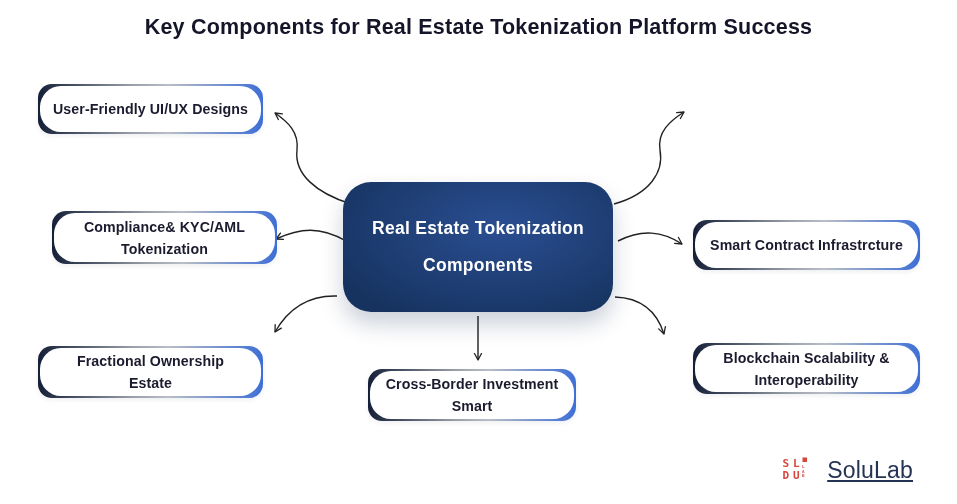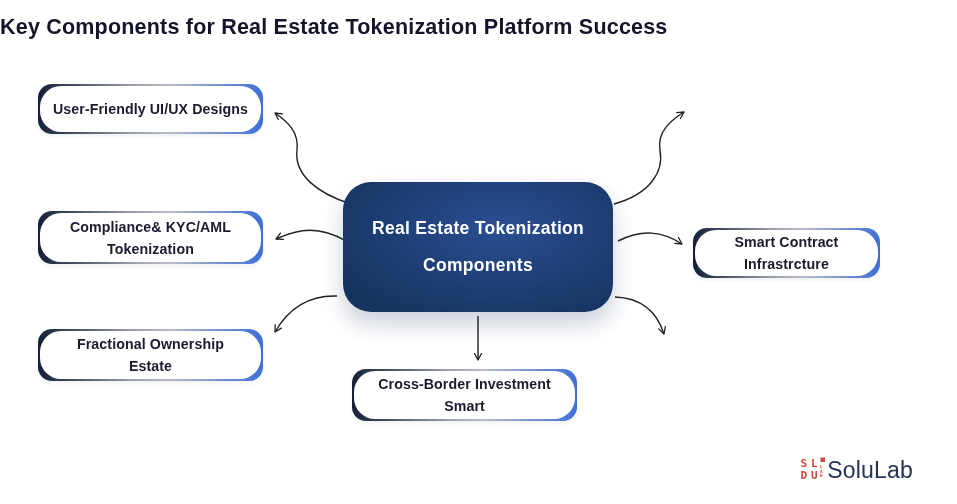--- a/index.html
+++ b/index.html
@@ -18,20 +18,21 @@
   body{background:#ffffff;}
   #canvas{
     position:relative;
     width:957px;height:504px;
     background:#ffffff;
     font-family:"Liberation Sans",sans-serif;
     overflow:hidden;
   }
   .title{
     position:absolute;top:15px;left:0;width:100%;
+    text-align:center;
     font-size:21.5px;font-weight:700;
     color:var(--title-text);
     letter-spacing:0.2px;
   }
   
   .node{
     position:absolute;
     padding:1.6px;
     border-radius:14px;
     background:linear-gradient(90deg,var(--border-dark) 0%,var(--border-gray) 42%,#b9bec6 58%,var(--border-blue) 100%);
@@ -66,27 +67,28 @@
   .center-node .line{display:block;line-height:37px;}
   
   .connectors{
     position:absolute;left:0;top:0;width:957px;height:504px;
     pointer-events:none;
   }
   
   .logo{
     position:absolute;
     right:44px;top:456px;
-    display:flex;align-items:center;gap:0;
+    display:flex;align-items:center;gap:18px;
   }
   .logo-text{
     font-size:23px;
     font-weight:500;
     color:var(--logo-text);
     letter-spacing:0.2px;
+    text-decoration:underline;
   }
 </style>
 </head>
 <body>
 
 <div id="canvas">
 
   <div class="title">Key Components for Real Estate Tokenization Platform Success</div>
 
   <svg class="connectors" viewBox="0 0 957 504">
@@ -115,41 +117,47 @@
     <span class="line">Real Estate Tokenization</span>
     <span class="line">Components</span>
   </div>
 
   <div class="node" style="left:38px;top:84px;width:225px;height:50px">
     <div class="inner">
       <span class="line">User-Friendly UI/UX Designs</span>
       <span class="line"></span>
     </div>
   </div>
-  <div class="node" style="left:38px;top:211px;width:225px;height:53px">
+  <div class="node" style="left:52px;top:211px;width:225px;height:53px">
     <div class="inner">
       <span class="line">Compliance&amp; KYC/AML</span>
       <span class="line">Tokenization</span>
     </div>
   </div>
-  <div class="node" style="left:38px;top:329px;width:225px;height:52px">
+  <div class="node" style="left:38px;top:346px;width:225px;height:52px">
     <div class="inner">
       <span class="line">Fractional Ownership</span>
       <span class="line">Estate</span>
     </div>
   </div>
 
-  <div class="node" style="left:693px;top:228px;width:187px;height:50px">
+  <div class="node" style="left:693px;top:220px;width:227px;height:50px">
     <div class="inner">
       <span class="line">Smart Contract Infrastrcture</span>
       <span class="line"></span>
     </div>
   </div>
+  <div class="node" style="left:693px;top:343px;width:227px;height:51px">
+    <div class="inner">
+      <span class="line">Blockchain Scalability &amp;</span>
+      <span class="line">Interoperability</span>
+    </div>
+  </div>
 
-  <div class="node" style="left:352px;top:369px;width:225px;height:52px">
+  <div class="node" style="left:368px;top:369px;width:208px;height:52px">
     <div class="inner">
       <span class="line">Cross-Border Investment</span>
       <span class="line">Smart</span>
     </div>
   </div>
 
   <div class="logo">
     <svg width="27" height="28" viewBox="0 0 27 28">
       <text x="0.5" y="11" font-family="'DejaVu Sans Mono',monospace" font-size="11" font-weight="bold" fill="#d5473d" textLength="17">SL</text>
       <text x="0.5" y="23" font-family="'DejaVu Sans Mono',monospace" font-size="11" font-weight="bold" fill="#d5473d" textLength="17">DU</text>

